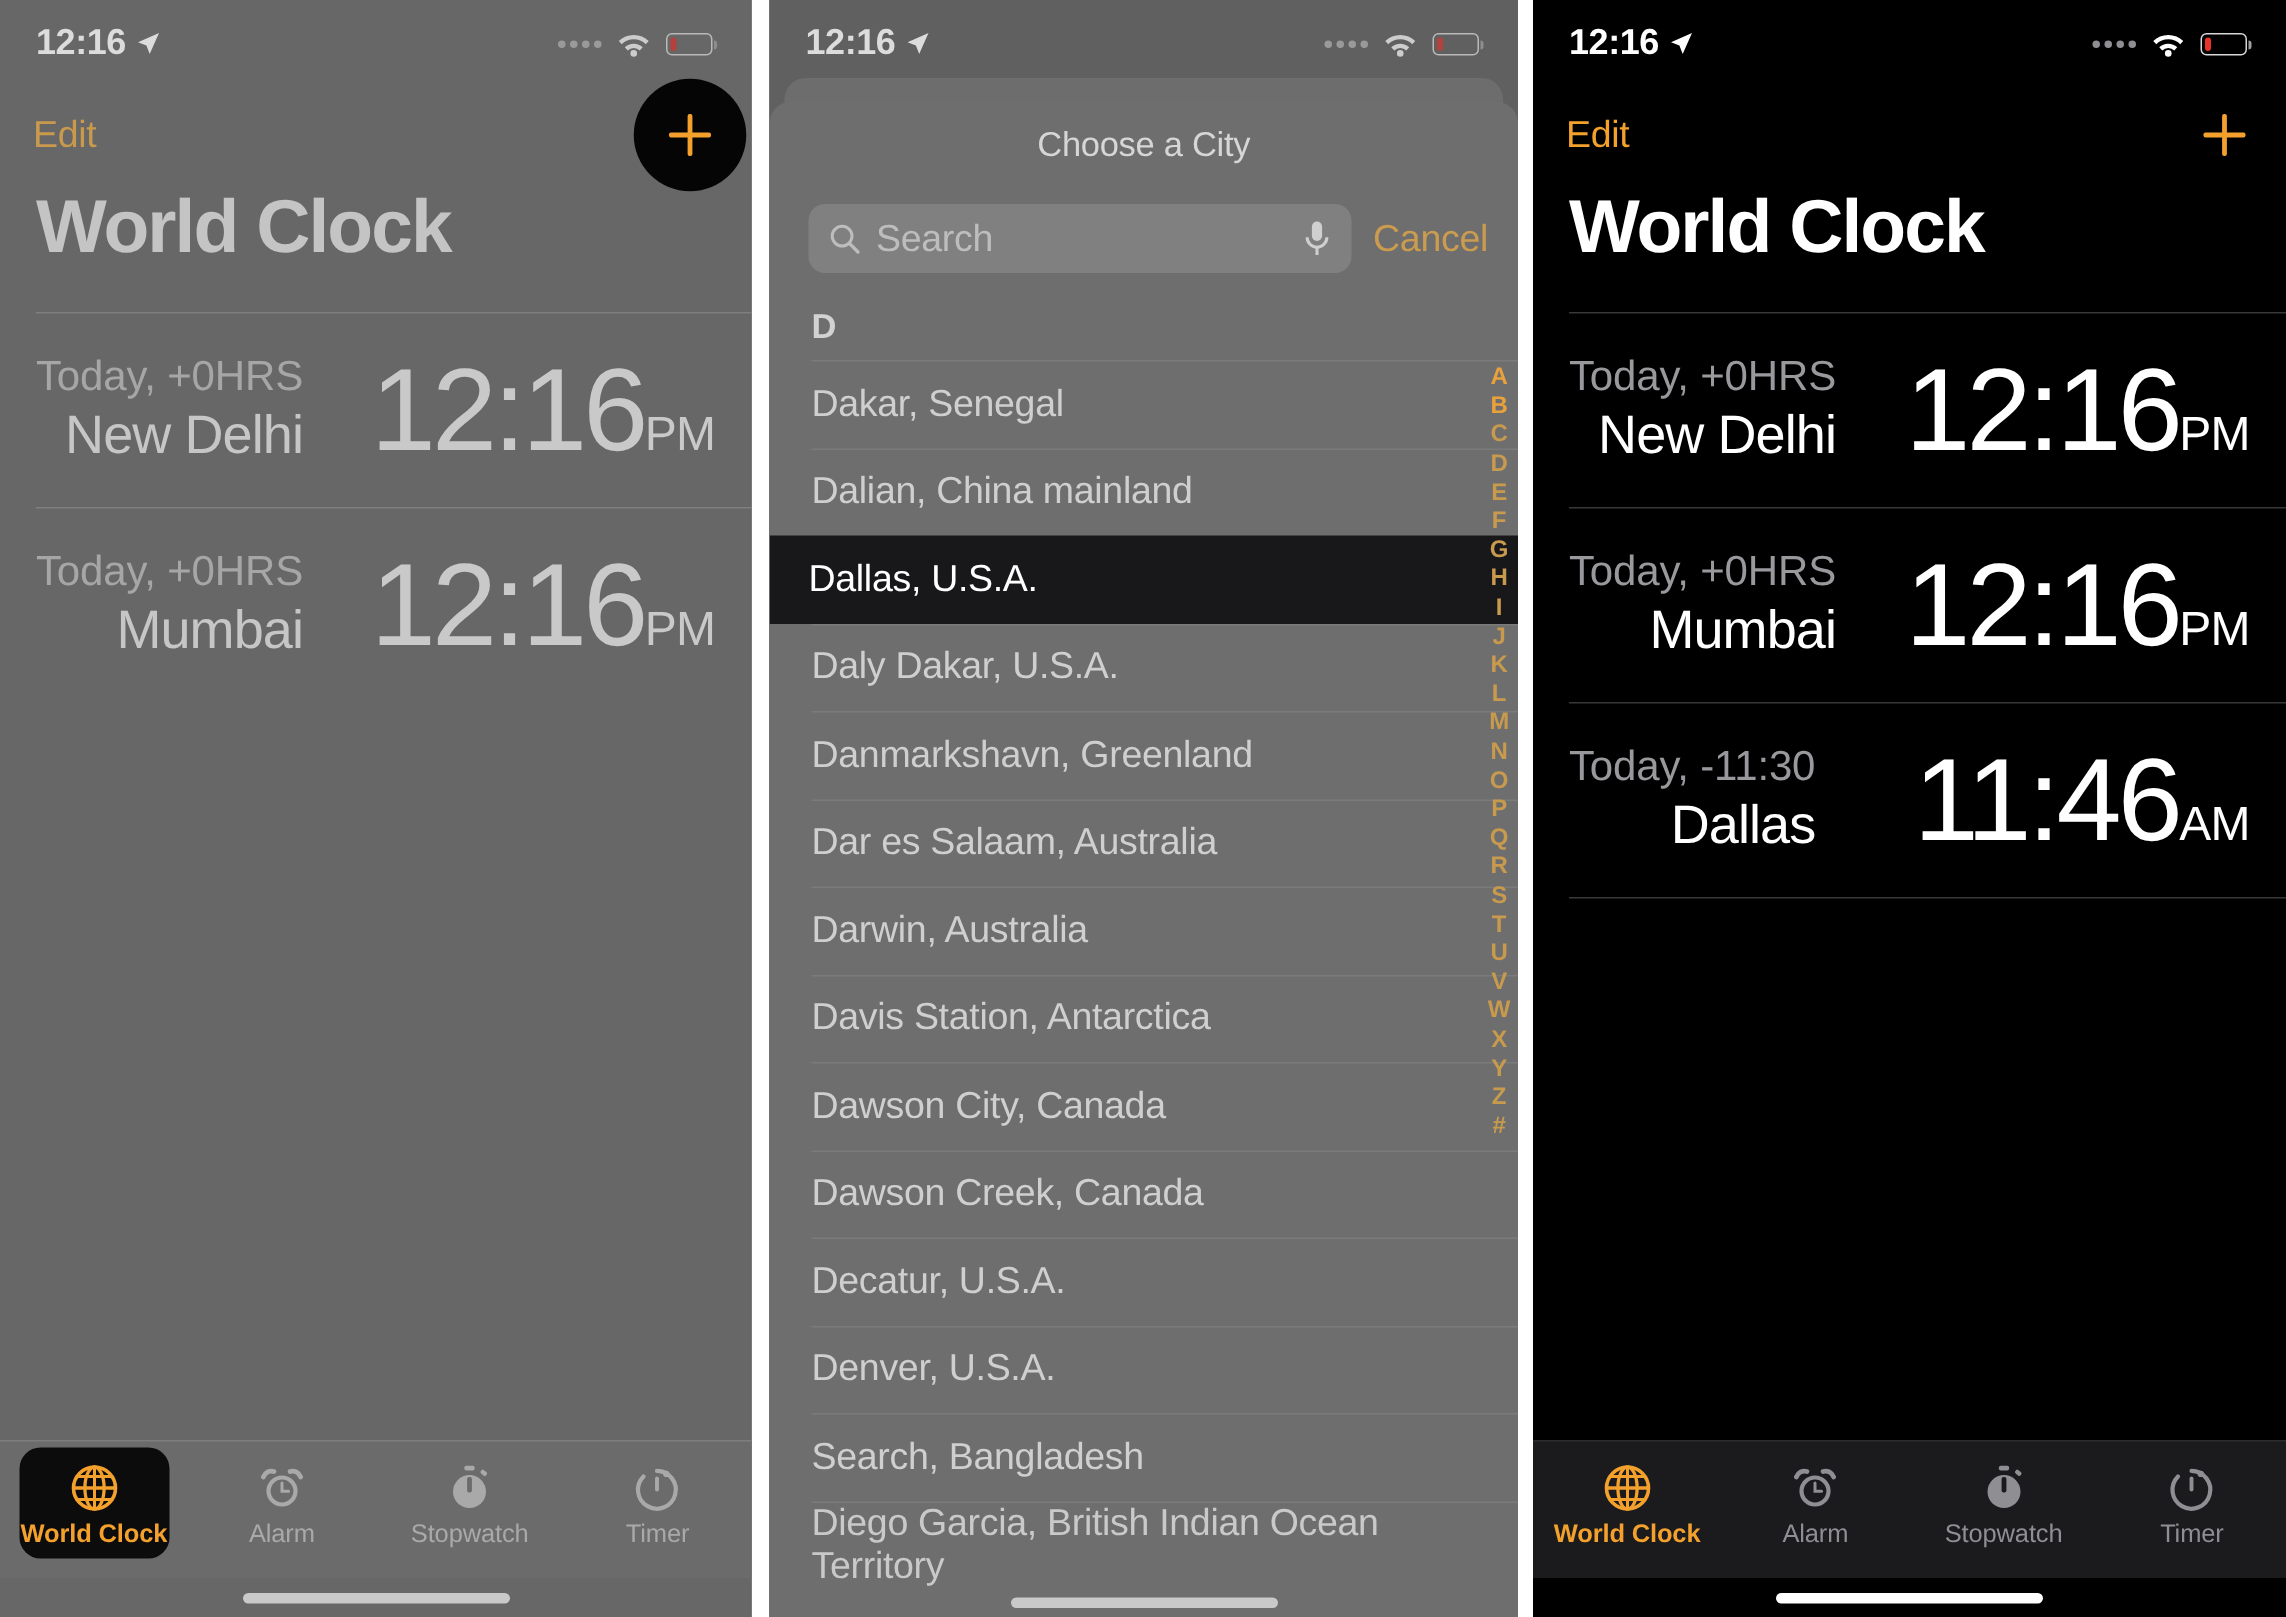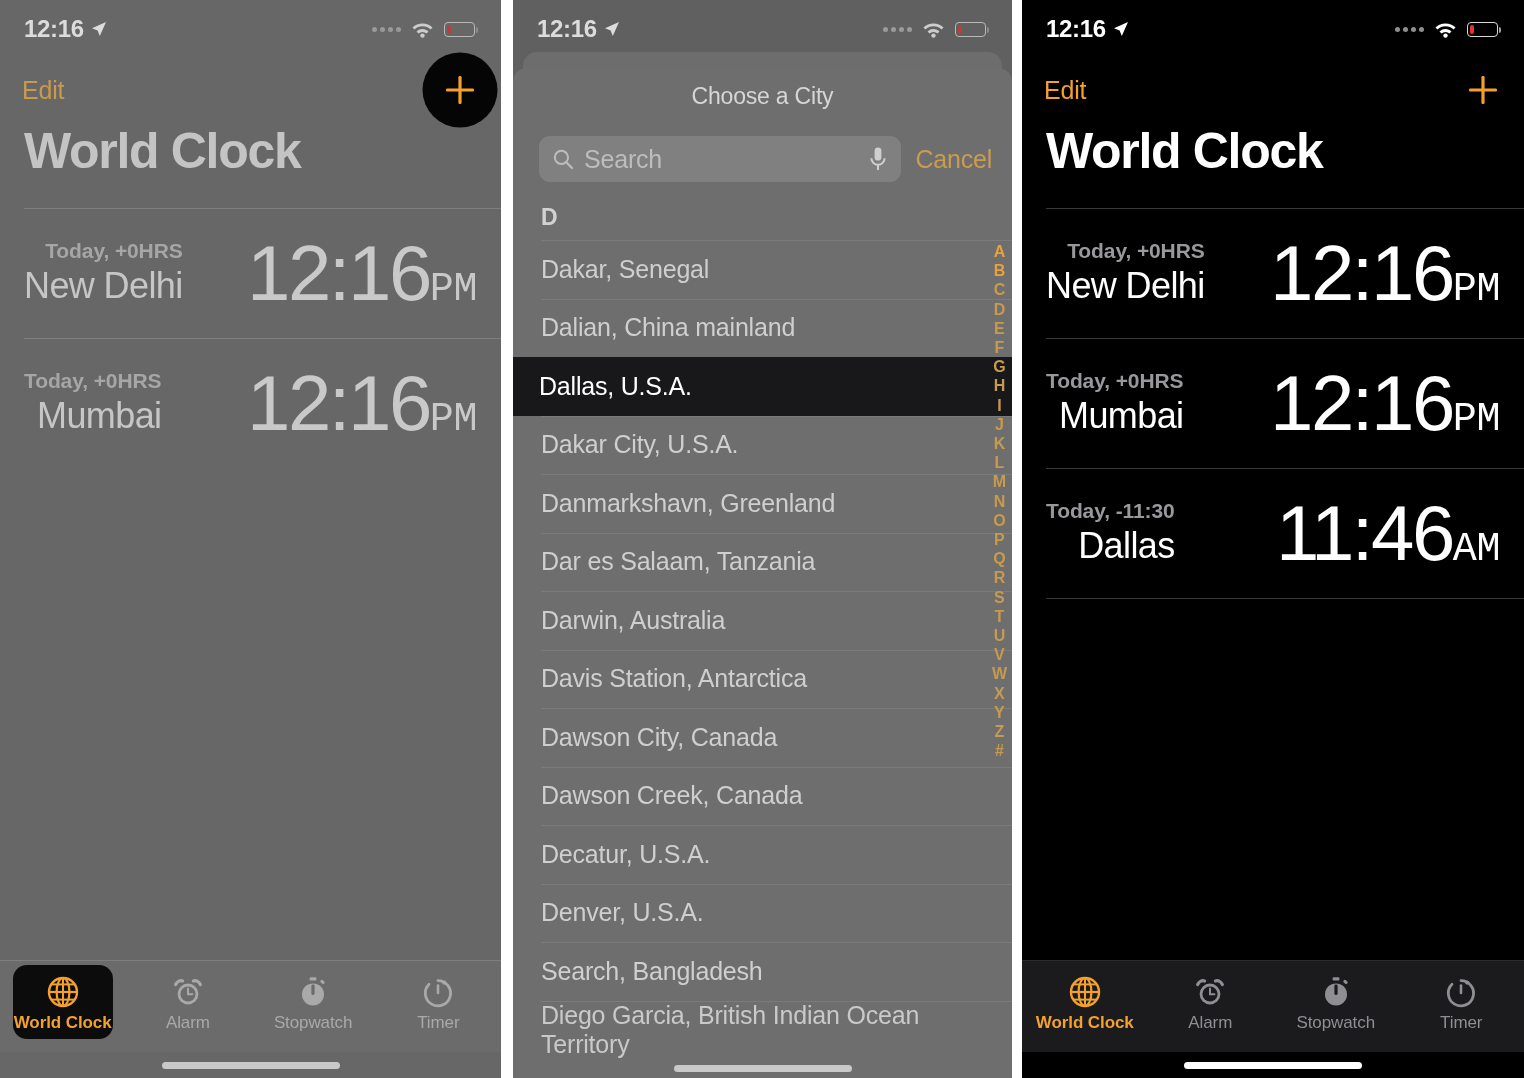--- a/index.html
+++ b/index.html
@@ -122,33 +122,33 @@
     padding-right: 24px;
     display: flex; align-items: center; justify-content: space-between;
   }
   .clockrow + .clockrow::before,
   .clockrow.with-top::before {
     content:""; position:absolute; left:0; right:0; top:0; height:1px;
   }
   .dim .clockrow::before { background: rgba(255,255,255,0.16); }
   .bright .clockrow::before { background: #38383a; }
   .clk-left { display:flex; flex-direction: column; gap: 2px; }
-  .clk-offset { font-size: 21px; letter-spacing: -0.1px; font-weight: bold; }
+  .clk-offset { font-size: 28px; letter-spacing: -0.1px; }
   .clk-city  { font-size: 36px; letter-spacing: -0.6px; }
   .dim .clk-offset { color: #a6a6a6; }
   .dim .clk-city   { color: #c6c6c6; }
   .bright .clk-offset { color: #98989d; }
   .bright .clk-city   { color: #ffffff; }
 
   .clk-right { display:flex; align-items: baseline; }
   .clk-time {
     font-size: 78px; font-weight: 300; letter-spacing: -2.5px;
     line-height: 1;
   }
-  .clk-mer { font-size: 40px; font-weight: 300; letter-spacing: -0.4px; font-family: Liberation Mono, monospace; }
+  .clk-mer { font-size: 32px; font-weight: 300; letter-spacing: -0.4px; }
   .dim .clk-time, .dim .clk-mer { color: #c9c9c9; }
   .bright .clk-time, .bright .clk-mer { color: #ffffff; }
 
   
   .tabbar {
     flex: 0 0 92px;
     display: flex; align-items: flex-start;
     padding-top: 8px;
   }
   .dim .tabbar { background: #6a6b6a; border-top: 1px solid rgba(255,255,255,0.13); }
@@ -428,23 +428,23 @@
           </div>
           <span class="cancel-btn">Cancel</span>
         </div>
 
         <div class="sectionhdr">D</div>
 
         <div class="citylist">
           <div class="cityrow">Dakar, Senegal</div>
           <div class="cityrow">Dalian, China mainland</div>
           <div class="cityrow selected">Dallas, U.S.A.</div>
-          <div class="cityrow">Dakar City, U.S.A.</div>
+          <div class="cityrow">Daly Dakar, U.S.A.</div>
           <div class="cityrow">Danmarkshavn, Greenland</div>
-          <div class="cityrow">Dar es Salaam, Tanzania</div>
+          <div class="cityrow">Dar es Salaam, Australia</div>
           <div class="cityrow">Darwin, Australia</div>
           <div class="cityrow">Davis Station, Antarctica</div>
           <div class="cityrow">Dawson City, Canada</div>
           <div class="cityrow">Dawson Creek, Canada</div>
           <div class="cityrow">Decatur, U.S.A.</div>
           <div class="cityrow">Denver, U.S.A.</div>
           <div class="cityrow">Search, Bangladesh</div>
           <div class="cityrow clipped">Diego Garcia, British Indian Ocean Territory</div>
 
           <div class="alpha-index">

